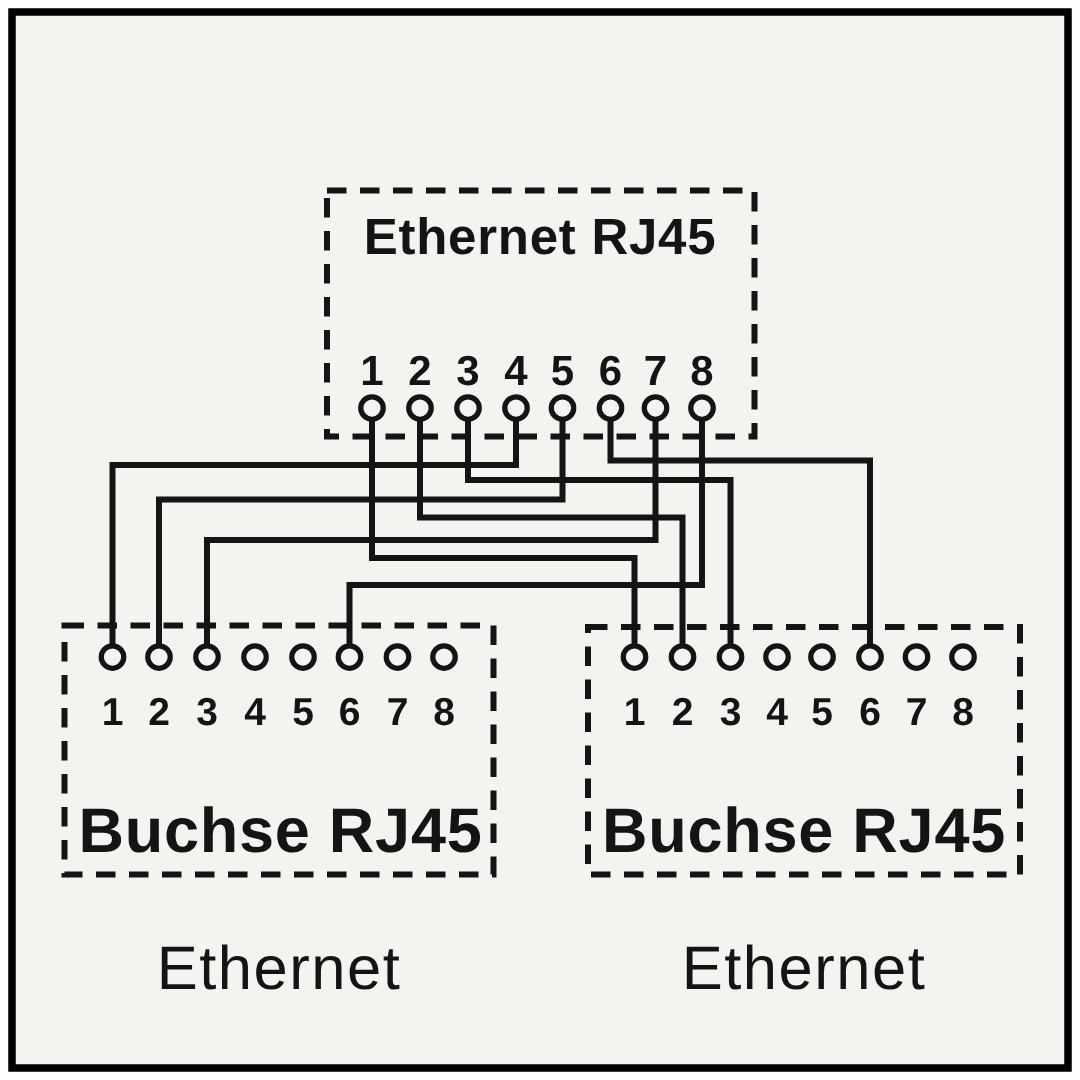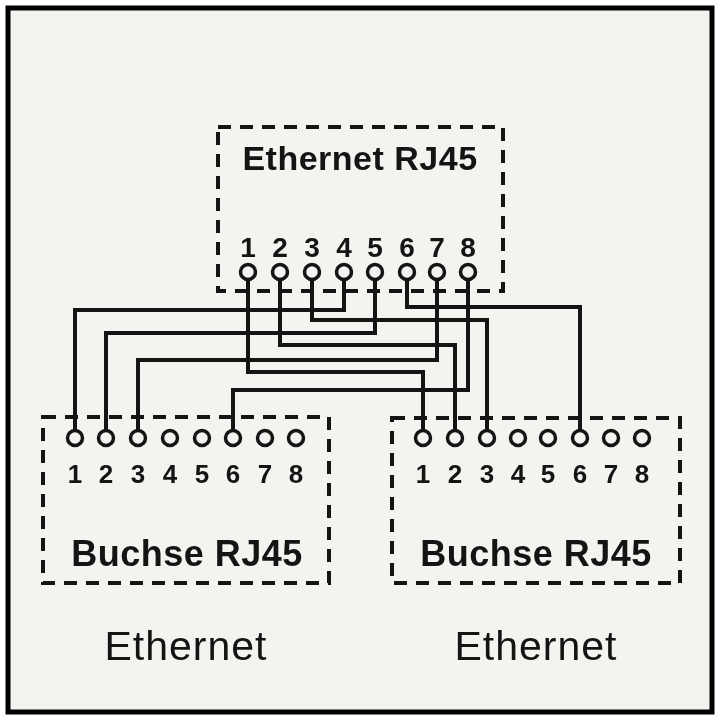--- a/index.html
+++ b/index.html
@@ -6,21 +6,21 @@
   .stage{
     position:relative;width:720px;height:720px;
     font-family:"Liberation Sans", sans-serif;
     color:#141414;overflow:hidden;
   }
   .stage svg{position:absolute;left:0;top:0;}
   .lbl{
     position:absolute;transform:translate(-50%,-50%);
     white-space:nowrap;color:#141414;line-height:1;
   }
-  .box-label{font-size:36px;font-weight:bold;letter-spacing:0.5px;}
+  .box-label{font-size:42px;font-weight:bold;letter-spacing:0.5px;}
   .plug-label{font-size:34px;}
   .caption{font-size:41px;font-weight:normal;letter-spacing:1px;}
 </style>
 </head>
 <body>
 
 <div class="stage">
   <svg id="wiring-svg" width="720" height="720" viewBox="0 0 720 720">
       <rect x="8" y="8" width="704" height="704" fill="#f3f3f0" stroke="#000000" stroke-width="5"></rect>
       <rect x="218" y="127" width="285" height="164" fill="none" stroke="#141414" stroke-width="4" stroke-dasharray="13 9"></rect>

